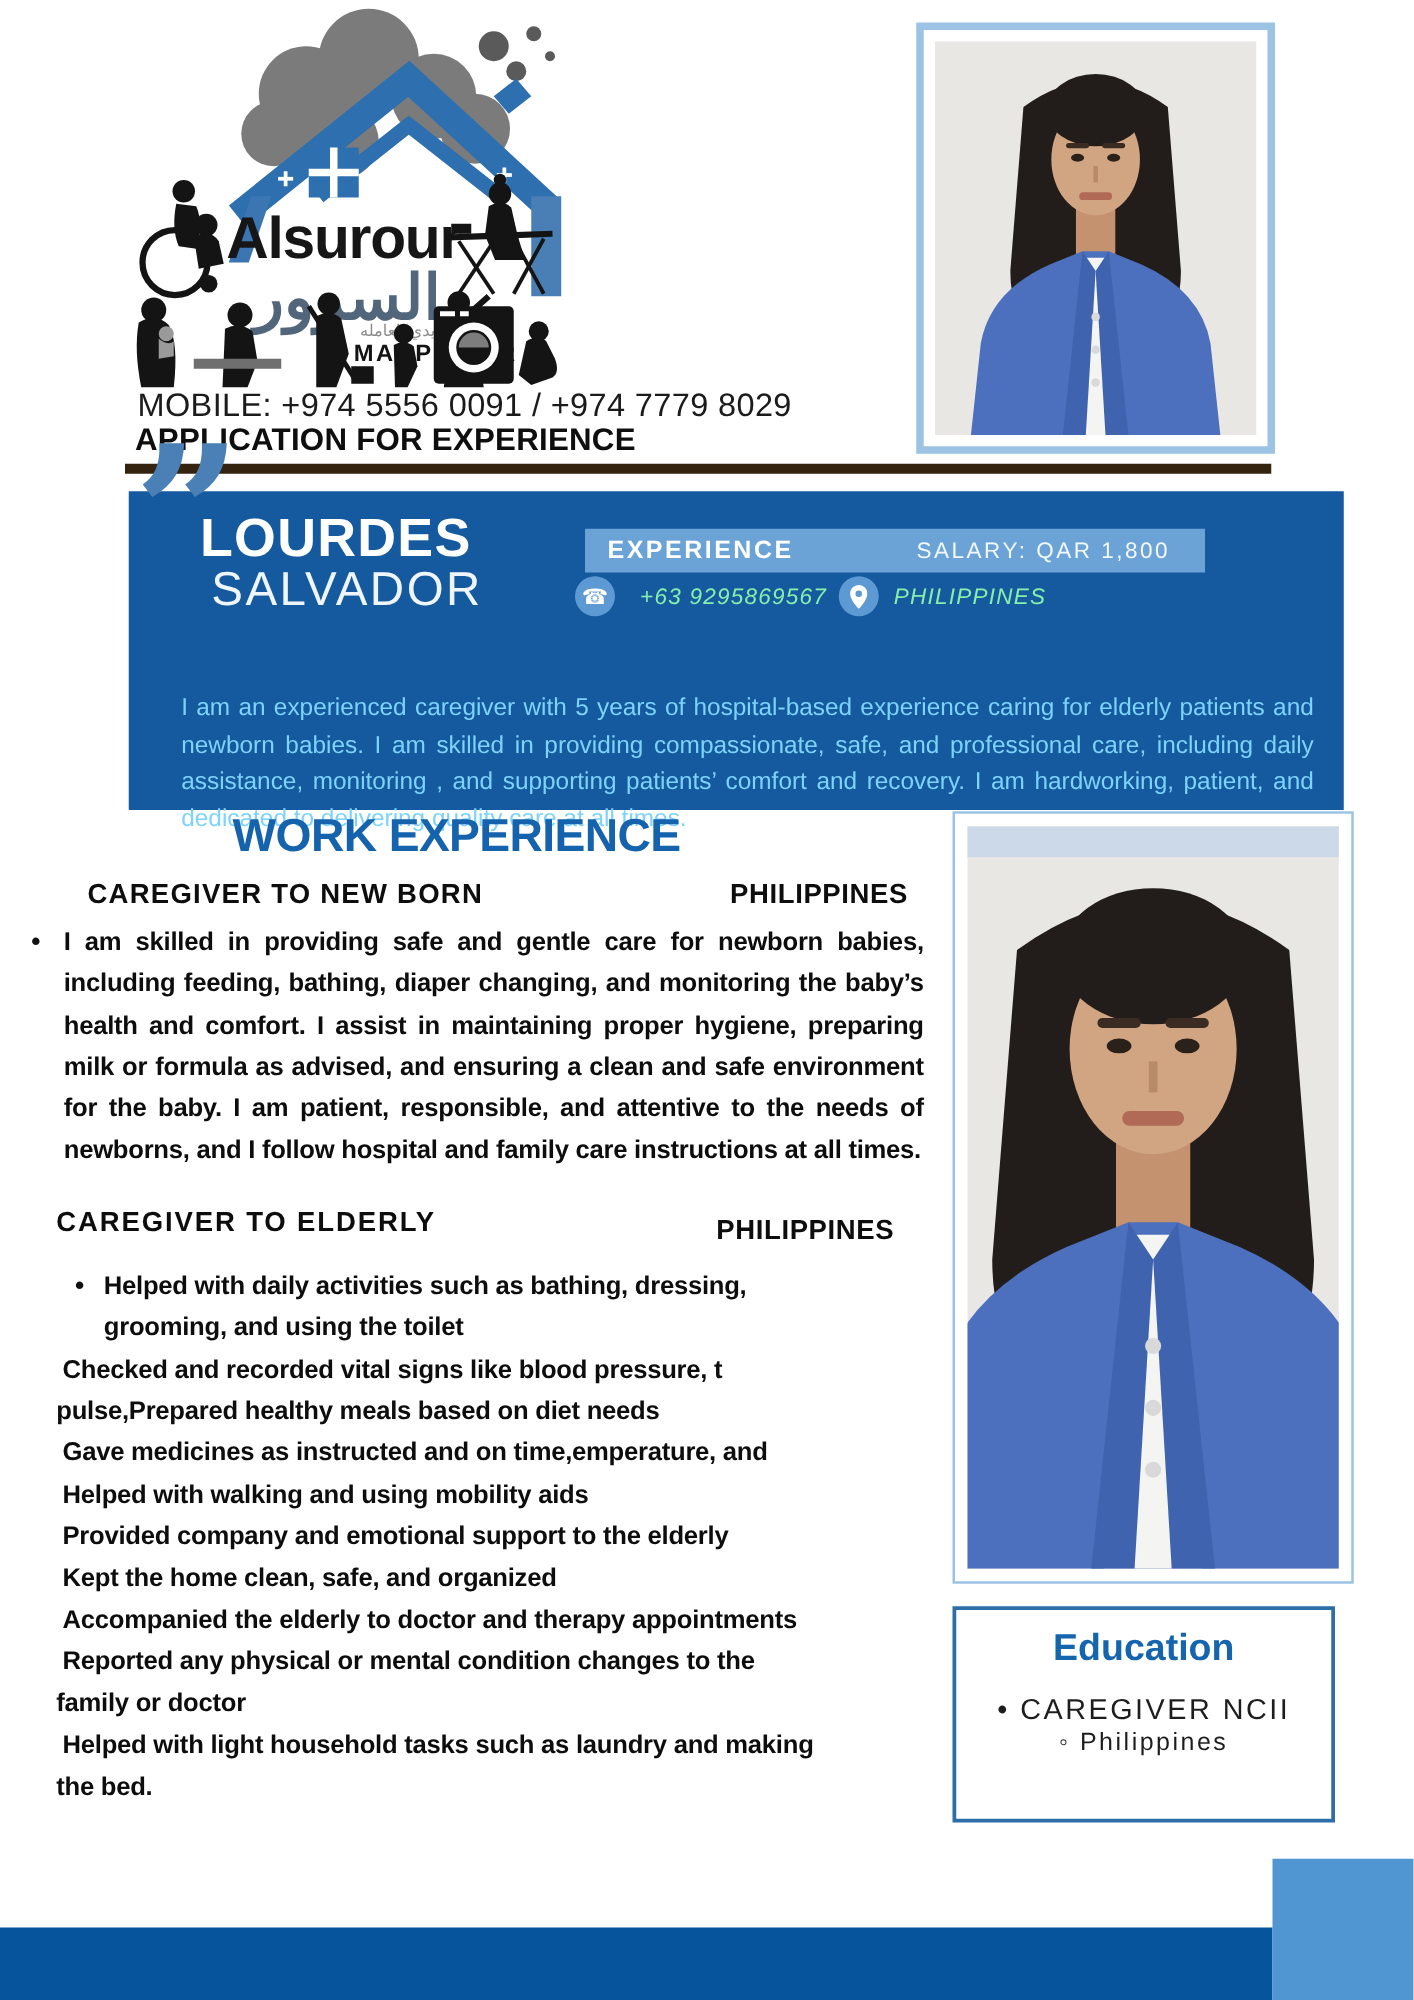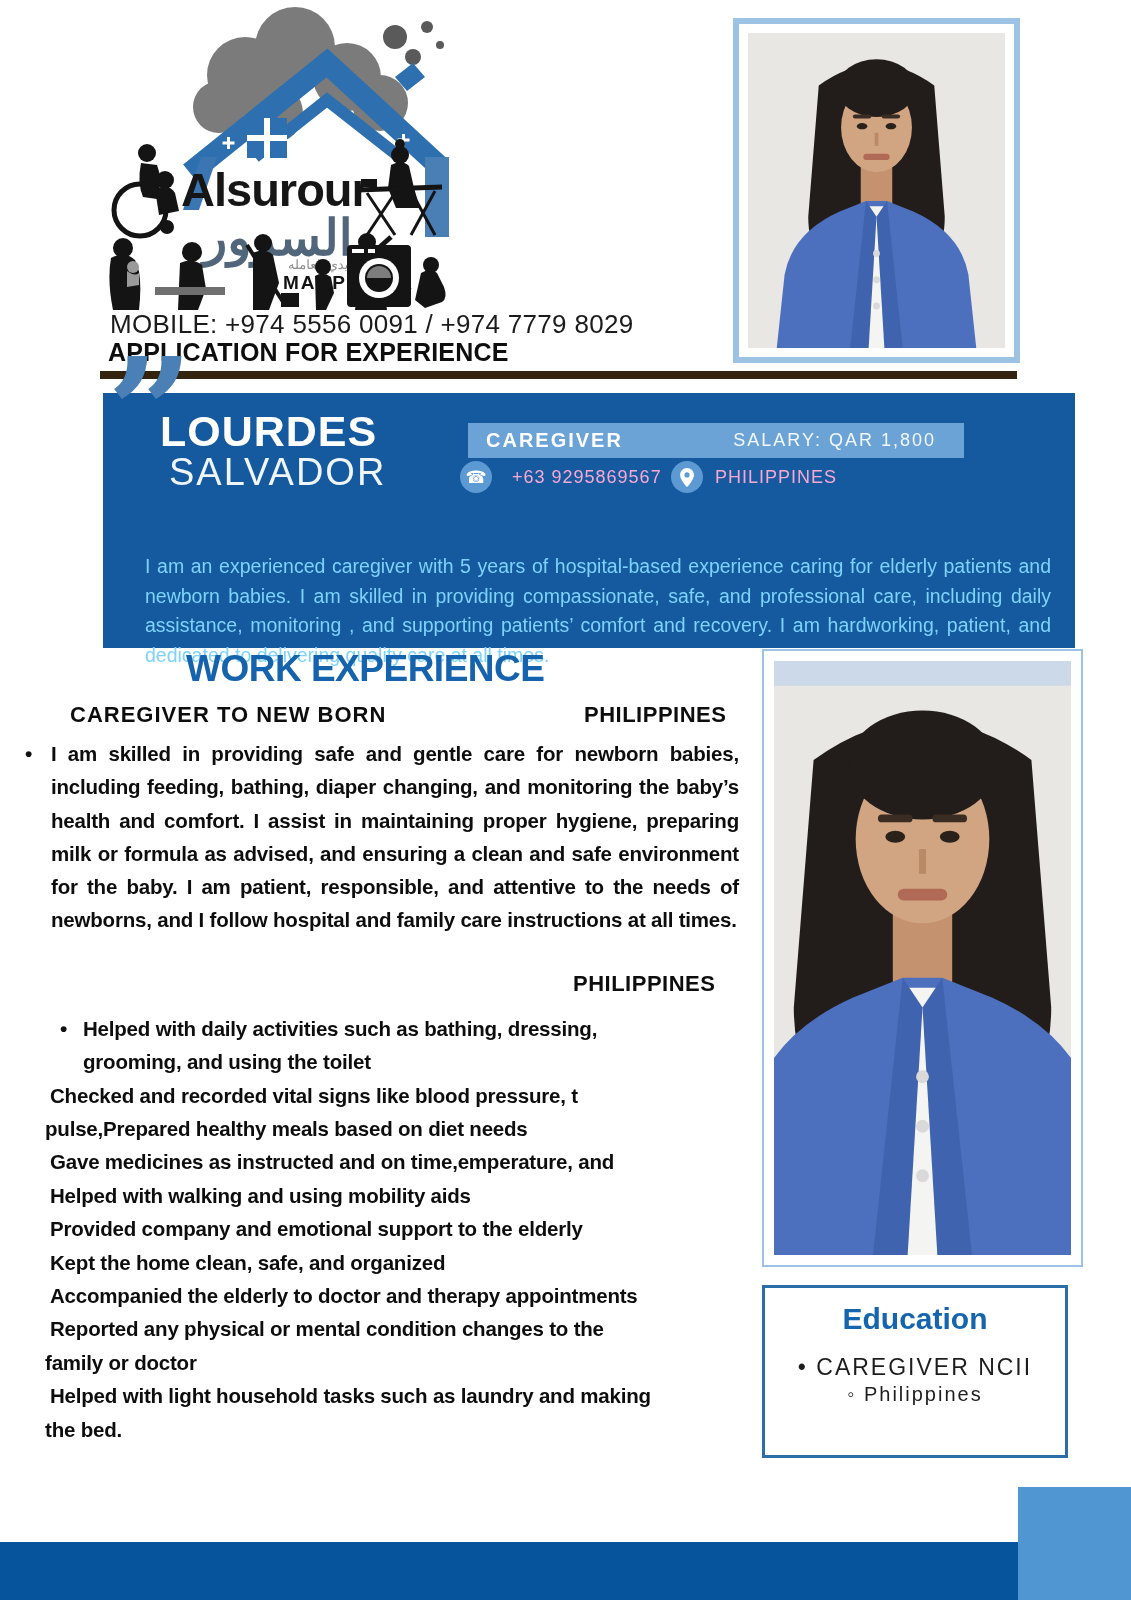--- a/index.html
+++ b/index.html
@@ -25,21 +25,21 @@
   .name-first{left:57px;top:14px;font-size:43px;font-weight:800;letter-spacing:1px;color:#ffffff;white-space:nowrap;}
   .name-last{left:66px;top:58px;font-size:38px;font-weight:400;letter-spacing:2px;color:#eef5fb;white-space:nowrap;}
   .role-strip{left:365px;top:30px;width:496px;height:35px;background:#6ba3d7;display:flex;
               align-items:center;justify-content:space-between;padding:0 28px 0 18px;box-sizing:border-box;}
   .role-label{font-size:20px;font-weight:800;letter-spacing:2px;color:#ffffff;}
   .salary-label{font-size:18px;font-weight:400;letter-spacing:2px;color:#f2f8fd;margin-left:43px;}
   .badge{width:32px;height:32px;border-radius:50%;background:#5d99d2;display:flex;align-items:center;justify-content:center;}
   .badge-phone{left:357px;top:68px;}
   .badge-pin{left:568px;top:68px;}
   .phone-glyph{color:#ffffff;font-size:17px;line-height:1;}
-  .contact-text{font-size:18px;letter-spacing:1px;color:#f9a8d4;white-space:nowrap;}
+  .contact-text{font-size:18px;letter-spacing:1px;color:#86efac;white-space:nowrap;font-style:italic;}
   .phone-text{left:409px;top:74px;}
   .loc-text{left:612px;top:74px;}
   .summary{left:42px;top:112px;width:906px;font-size:19.5px;line-height:29.5px;color:#7dd3fc;text-align:justify;margin-top:47px;}
 
   
   .we-title{left:186px;top:648px;font-size:37px;font-weight:700;letter-spacing:-.5px;color:#1563ac;white-space:nowrap;}
   .job-title{font-size:22px;font-weight:800;letter-spacing:1px;color:#0d0d0d;white-space:nowrap;text-align:center;}
   .job-loc{font-size:22px;font-weight:800;letter-spacing:.5px;color:#0d0d0d;white-space:nowrap;}
   .job1-title{left:70px;top:702px;}
   .job1-loc{left:584px;top:702px;}
@@ -189,21 +189,21 @@
         <circle cx="50" cy="94" r="1.3" fill="#d9d9d9"></circle>
         <circle cx="50" cy="104" r="1.3" fill="#d9d9d9"></circle>
     </svg>
   </div>
 
   <div class="abs banner">
     <div class="abs quote-mark">”</div>
     <div class="abs name-first">LOURDES</div>
     <div class="abs name-last">SALVADOR</div>
     <div class="abs role-strip">
-      <span class="role-label">CAREGIVER</span>
+      <span class="role-label">EXPERIENCE</span>
       <span class="salary-label">SALARY: QAR 1,800</span>
     </div>
     <div class="abs badge badge-phone">
       <span class="phone-glyph">☎</span>
     </div>
     <div class="abs contact-text phone-text">+63 9295869567</div>
     <div class="abs badge badge-pin">
       <svg width="14" height="19" viewBox="0 0 16 22">
         <path d="M8,0 C3.6,0 0,3.6 0,8 c0,6 8,14 8,14 s8,-8 8,-14 C16,3.6 12.4,0 8,0 z" fill="#ffffff"></path>
         <circle cx="8" cy="8" r="3" fill="#5d99d2"></circle>
@@ -215,20 +215,21 @@
 
   <div class="abs we-title">WORK EXPERIENCE</div>
 
   <div class="abs job-title job1-title">CAREGIVER TO NEW BORN</div>
   <div class="abs job-loc job1-loc">PHILIPPINES</div>
   <div class="abs job1-para">
     <div class="bullet-marker">•</div>
     <div class="para-text">I am skilled in providing safe and gentle care for newborn babies, including feeding, bathing, diaper changing, and monitoring the baby’s health and comfort. I assist in maintaining proper hygiene, preparing milk or formula as advised, and ensuring a clean and safe environment for the baby. I am patient, responsible, and attentive to the needs of newborns, and I follow hospital and family care instructions at all times.</div>
   </div>
 
+  <div class="abs job-title job2-title">CAREGIVER TO ELDERLY</div>
   <div class="abs job-loc job2-loc">PHILIPPINES</div>
 
   <div class="abs job2-block">
     <div class="first-bullet">
       <div class="bullet-marker">•</div>
       <div class="fb-text">Helped with daily activities such as bathing, dressing, grooming, and using the toilet</div>
     </div>
     <div class="duty-line">Checked and recorded vital signs like blood pressure, t</div>
     <div class="duty-line" style="padding-left:0;">pulse,Prepared healthy meals based on diet needs</div>
     <div class="duty-line">Gave medicines as instructed and on time,emperature, and</div>

